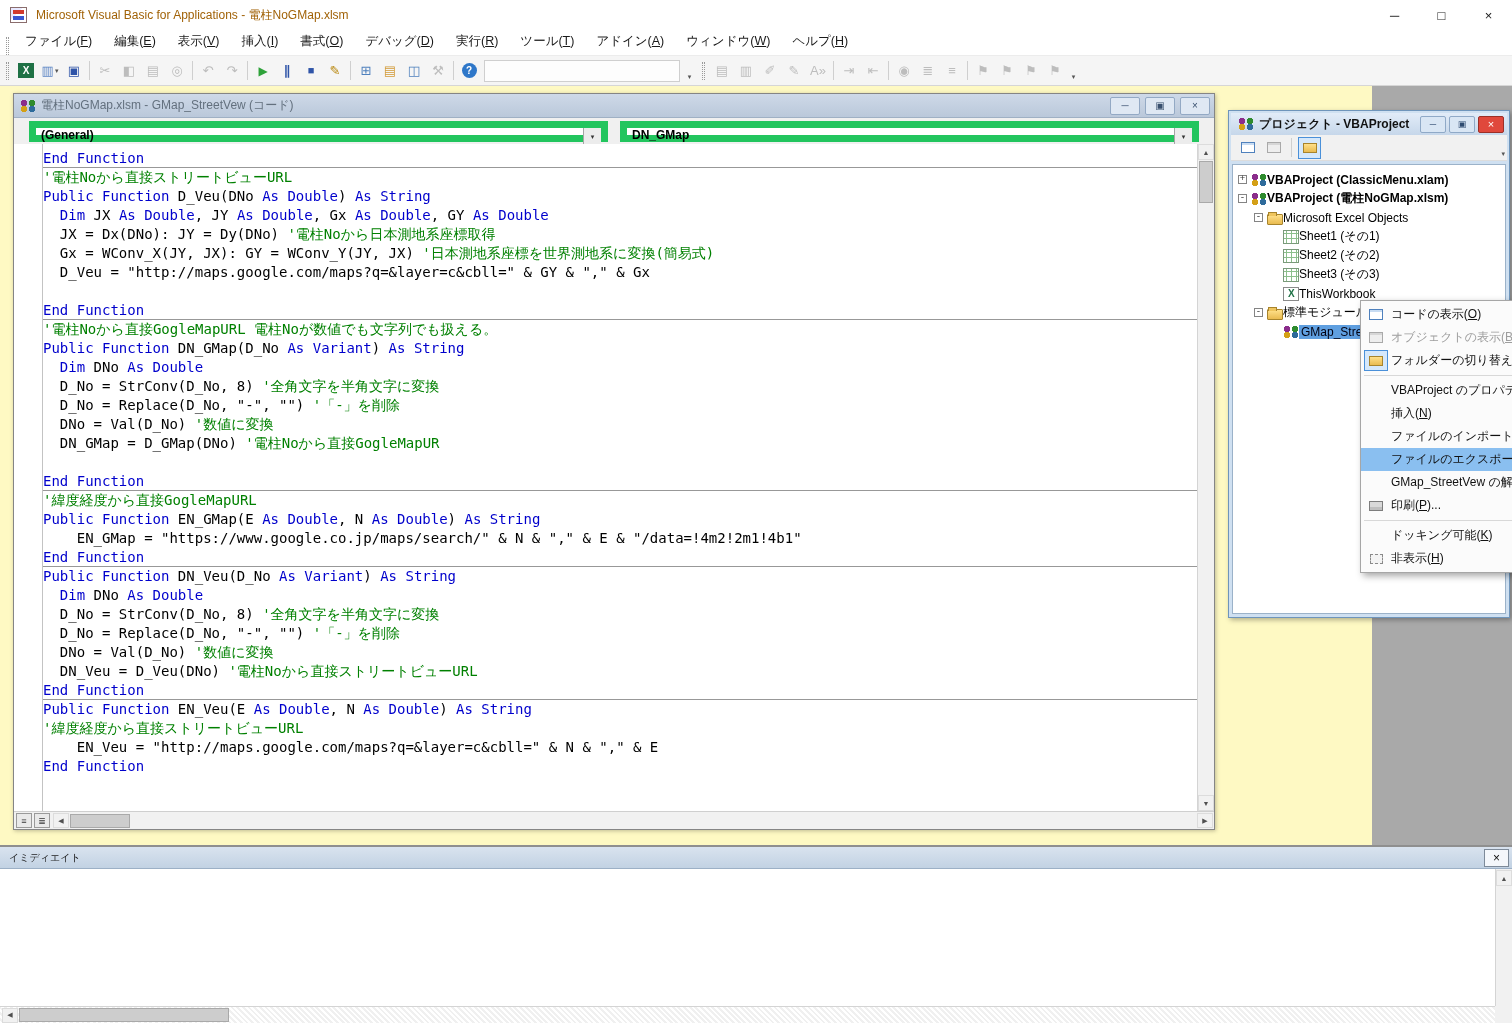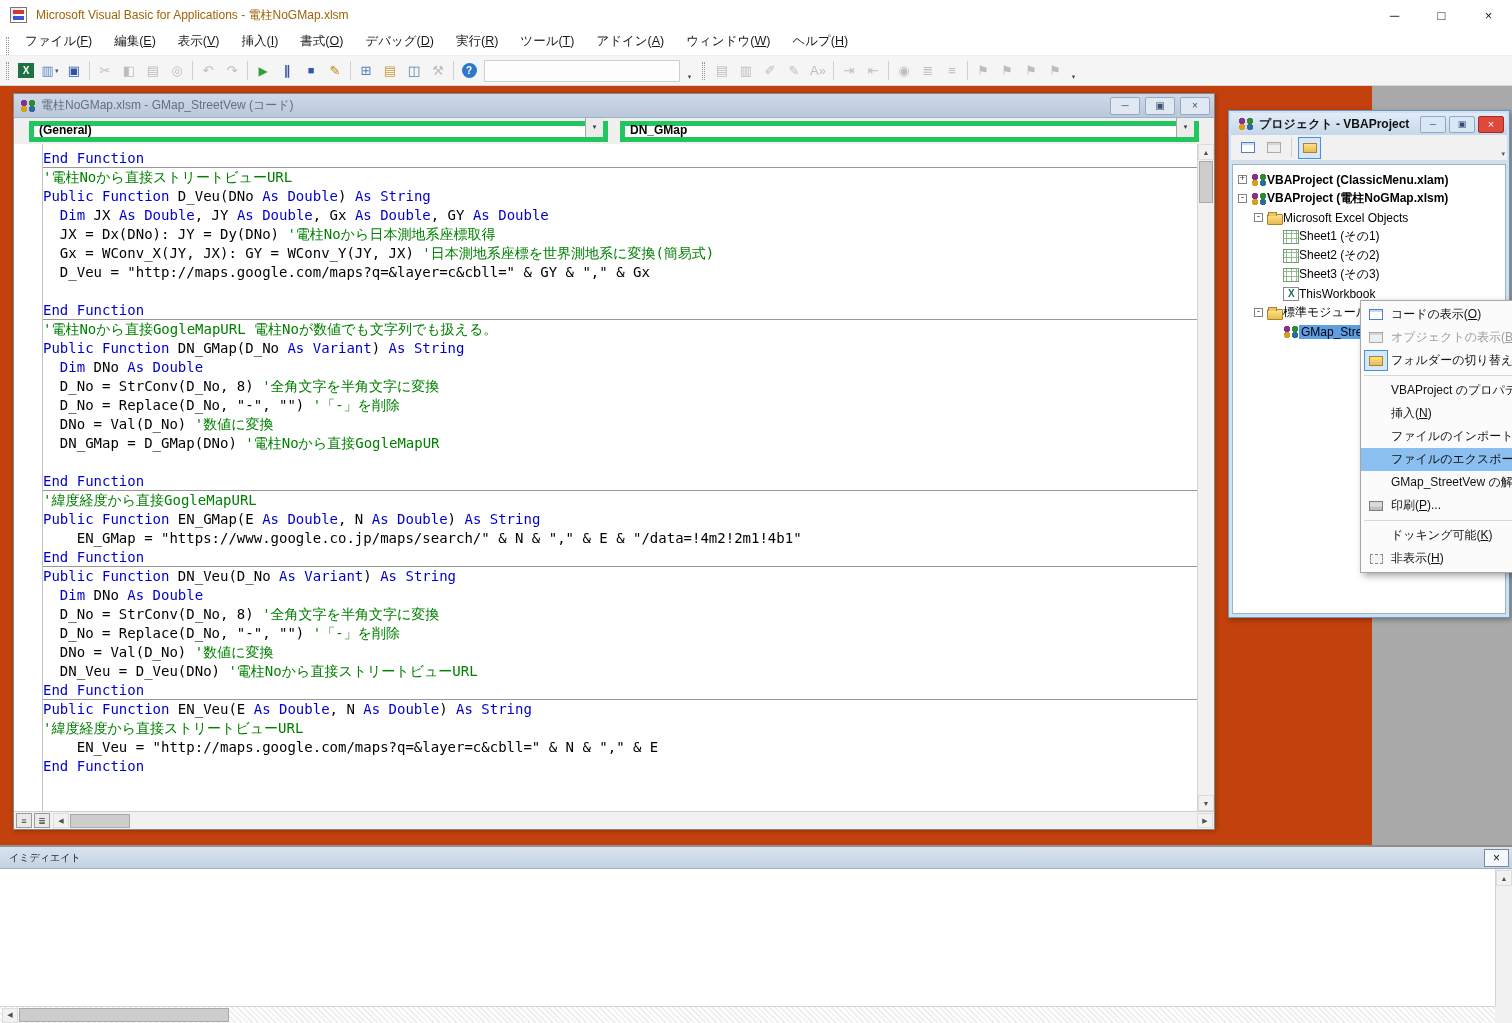--- a/index.html
+++ b/index.html
@@ -33,30 +33,30 @@
 [data-name="run-icon"] .g{color:#2ea23a;font-size:12px}
 [data-name="break-icon"] .g{color:#2f54a8;font-weight:bold}
 [data-name="reset-icon"] .g{color:#2f54a8;font-size:11px}
 [data-name="design-mode-icon"] .g{color:#b8860b}
 [data-name="project-explorer-icon"] .g{color:#4f81bd}
 [data-name="properties-window-icon"] .g{color:#d29a38}
 [data-name="object-browser-icon"] .g{color:#4f81bd}
 [data-name="help-icon"] .g{background:#2e77c9;color:#fff;border-radius:50%;width:15px;height:15px;line-height:15px;text-align:center;font-size:10px;font-weight:bold}
 
 
-.mdi{position:absolute;left:0;top:86px;width:1372px;height:759px;background:#c2410c}
+.mdi{position:absolute;left:0;top:86px;width:1372px;height:759px;background:#fef9c3}
 
 
 .code-window{position:absolute;left:13px;top:7px;width:1202px;height:737px;background:#f0f0f0;border:1px solid #858585;box-shadow:1px 1px 4px rgba(0,0,0,.25)}
 .cw-titlebar{height:24px;background:linear-gradient(#ced9e8,#bac8da);display:flex;align-items:center;padding:0 4px;border-bottom:1px solid #9fb0c4}
 .cw-title{font-size:12px;color:#63707e;margin-left:5px}
 .cw-controls{margin-left:auto;display:flex;gap:5px}
 .cwc{width:30px;height:18px;background:#dfe8f3;border:1px solid #93a9c4;border-radius:2px;font-size:10px;color:#39506e;display:flex;align-items:center;justify-content:center}
 .cw-dropdowns{height:26px;display:flex;align-items:center;gap:12px;padding:0 15px 0 15px}
-.dropdown{flex:1;height:21px;background:#fff;border:5px solid #22c55e;display:flex;align-items:flex-end}
+.dropdown{flex:1;height:21px;background:#fff;border:7px solid #22c55e;display:flex;align-items:flex-start}
 .dd-text{flex:1;font-size:12px;font-weight:bold;color:#000;padding-left:5px;white-space:nowrap}
 .dd-btn{width:18px;height:19px;border-left:1px solid #a5a5a5;background:#ececec;font-size:7px;color:#333;display:flex;align-items:center;justify-content:center}
 .cw-body{position:absolute;left:0;top:50px;right:0;bottom:18px;background:#fff;display:flex}
 .cw-margin{width:29px;flex:none;background:#fff;border-right:1px solid #c3c3c3}
 .code-pane{flex:1;overflow:hidden;padding-top:5px}
 .code-line{height:19px;line-height:19px;white-space:pre;font-family:"DejaVu Sans Mono","Liberation Mono",monospace;font-size:14px}
 .code-line.sep{border-bottom:1px solid #989898}
 .code-line .k{color:#0000cc}
 .code-line .c{color:#008000}
 .code-line .n{color:#000}

